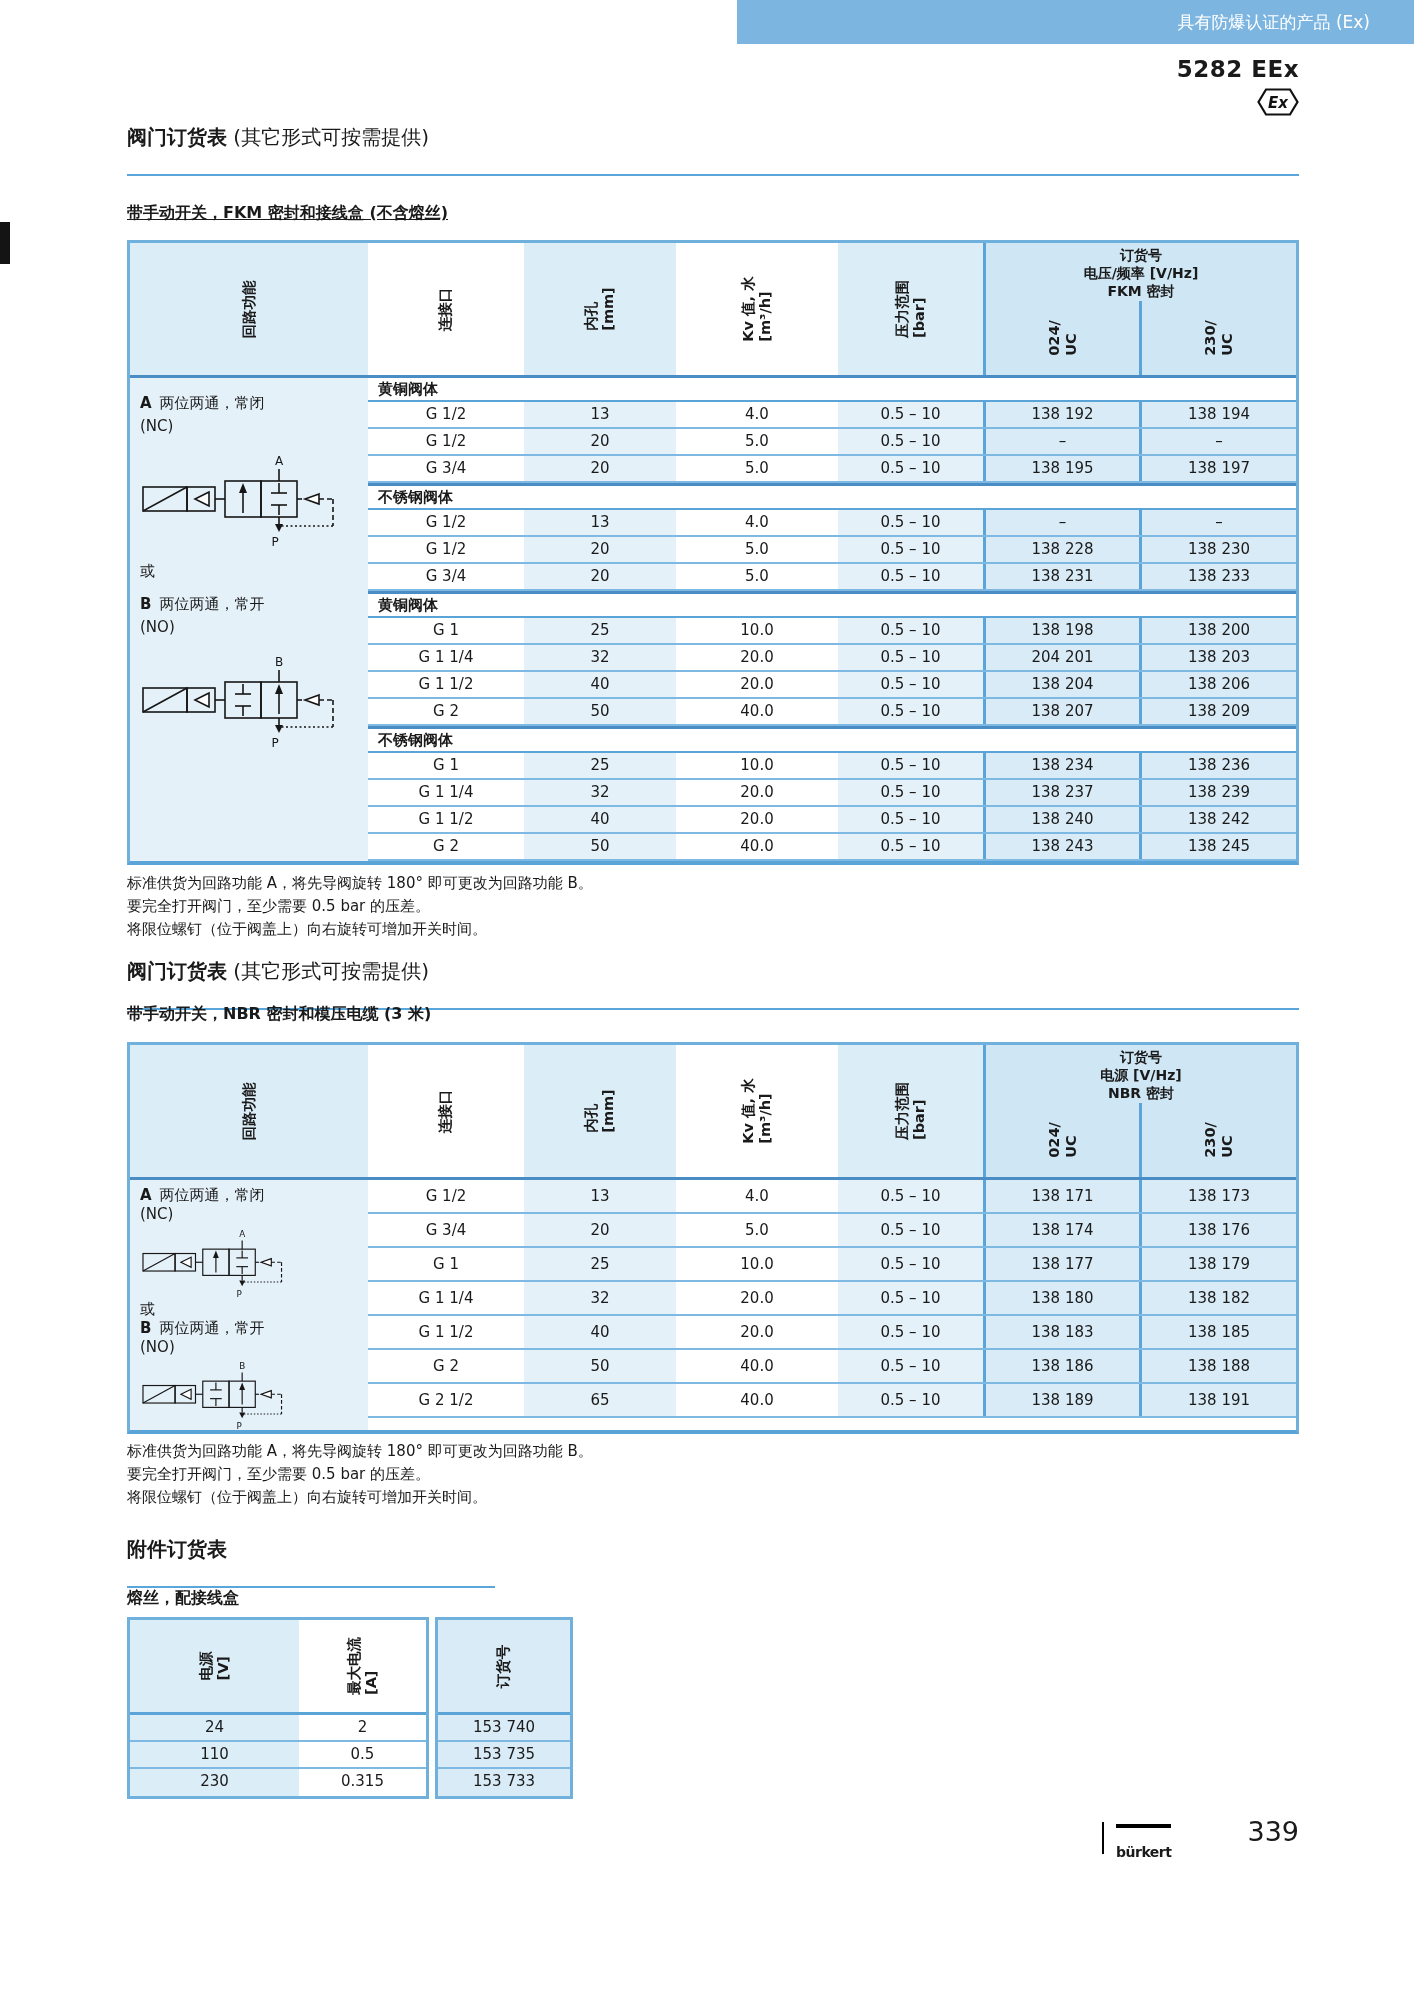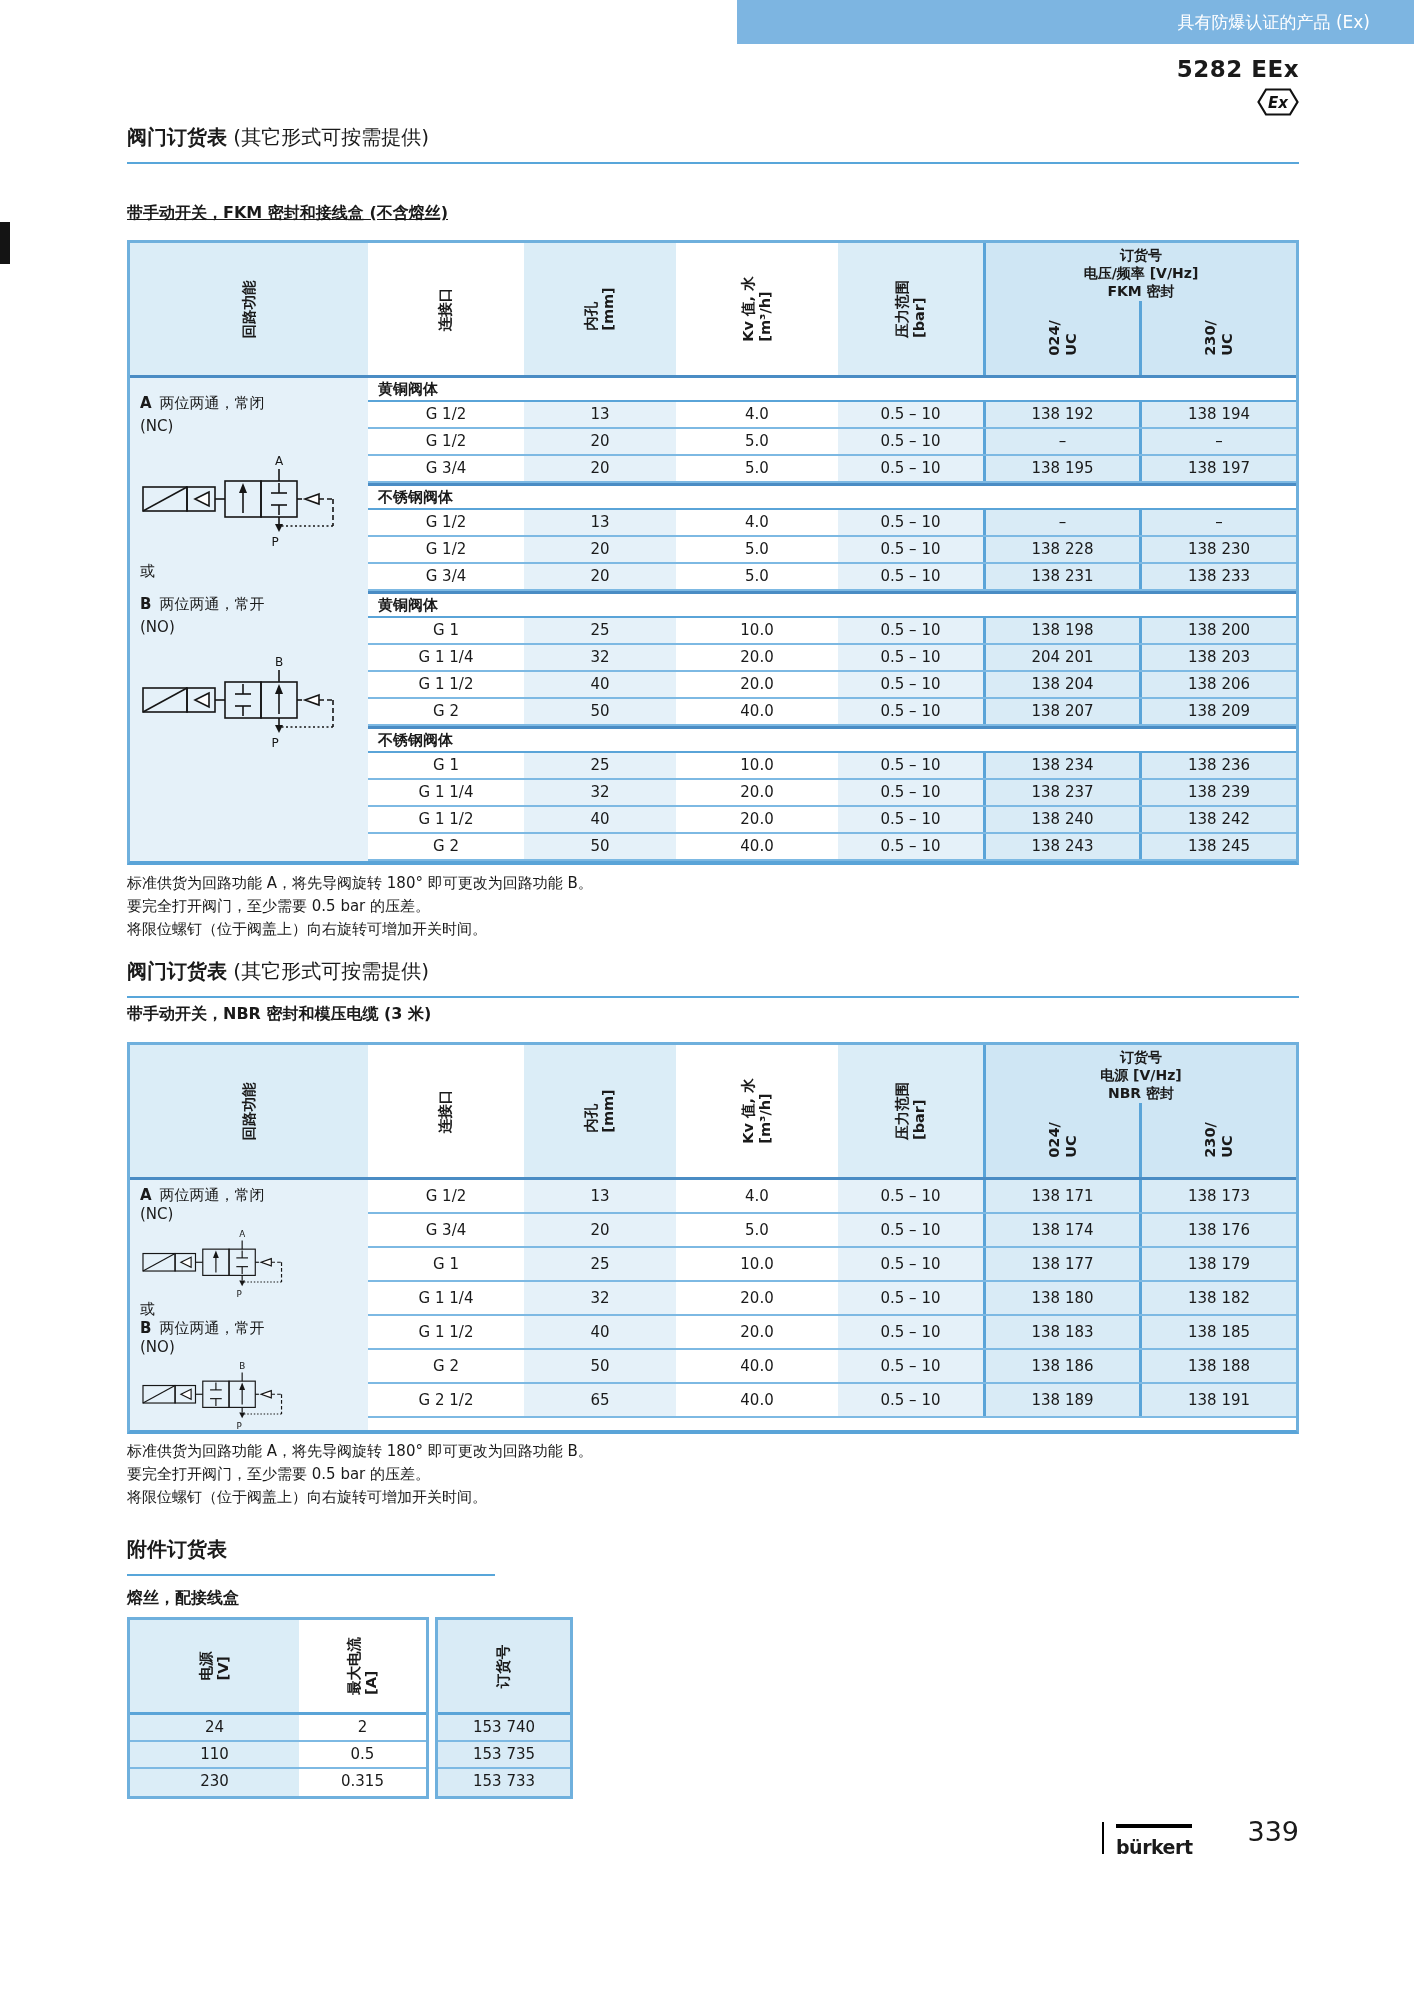--- a/index.html
+++ b/index.html
@@ -21,21 +21,21 @@
     color:var(--ink);overflow:hidden;
   }
   
   .banner{position:absolute;left:737px;top:0;width:677px;height:44px;background:#7db5e1;
     color:#fff;font-size:17px;line-height:44px;text-align:right;padding-right:44px;}
   .pcode{position:absolute;top:56px;right:115px;font-size:23px;font-weight:bold;letter-spacing:.5px;}
   .exhex{position:absolute;top:88px;right:115px;}
   .sidetab{position:absolute;left:0;top:222px;width:10px;height:42px;background:#141414;}
   
   .sech{position:absolute;left:127px;width:1172px;font-size:20px;line-height:26px;
-    border-bottom:2px solid #58a6da;padding-bottom:12px;}
+    border-bottom:2px solid #58a6da;padding-bottom:24px;}
   .sech b{font-weight:bold;}
   .subh{position:absolute;left:127px;font-size:16px;font-weight:bold;}
   .notes{position:absolute;left:127px;font-size:15px;line-height:23px;}
   
   .tbl{position:absolute;left:127px;width:1172px;background:#fff;
     border:3px solid var(--mb);border-bottom:4px solid var(--mb2);}
   .hdr{display:flex;height:135px;border-bottom:3px solid var(--db);}
   .hc{display:flex;align-items:center;justify-content:center;}
   .hc.c1{width:238px;background:var(--lbh);}
   .hc.c2{width:156px;}
@@ -85,22 +85,22 @@
     font-size:15px;line-height:25px;text-align:center;}
   .arow:last-child{border-bottom:none;}
   .acc1{left:127px;top:1617px;width:302px;}
   .acc1 .v{width:169px;background:var(--lbh);}
   .acc1 .a{width:127px;}
   .acc2{left:435px;top:1617px;width:138px;background:var(--obc);}
   .acc2 .ahc{width:100%;}
   .acc2 .arow span{width:100%;}
   
   .flogo-bar{position:absolute;left:1102px;top:1822px;width:2px;height:32px;background:#000;}
-  .flogo{position:absolute;left:1116px;top:1824px;border-top:4px solid #000;padding-top:8px;
-    font-size:19px;font-weight:bold;letter-spacing:-0.5px;}
+  .flogo{position:absolute;left:1116px;top:1824px;border-top:4px solid #000;padding-top:16px;
+    font-size:14px;font-weight:bold;letter-spacing:-0.5px;}
   .fpage{position:absolute;right:115px;top:1816px;font-size:27px;}
 </style>
 </head>
 <body>
 
 <div class="banner">具有防爆认证的产品 (Ex)</div>
 <div class="pcode">5282 EEx</div>
 <svg class="exhex" width="42" height="28" viewBox="0 0 42 28">
   <polygon points="9,1.5 33,1.5 40.5,14 33,26.5 9,26.5 1.5,14" fill="none" stroke="#111" stroke-width="2.2"></polygon>
   <text x="21" y="19.5" text-anchor="middle" font-size="15" font-style="italic" font-weight="bold" fill="#111">Ex</text>

